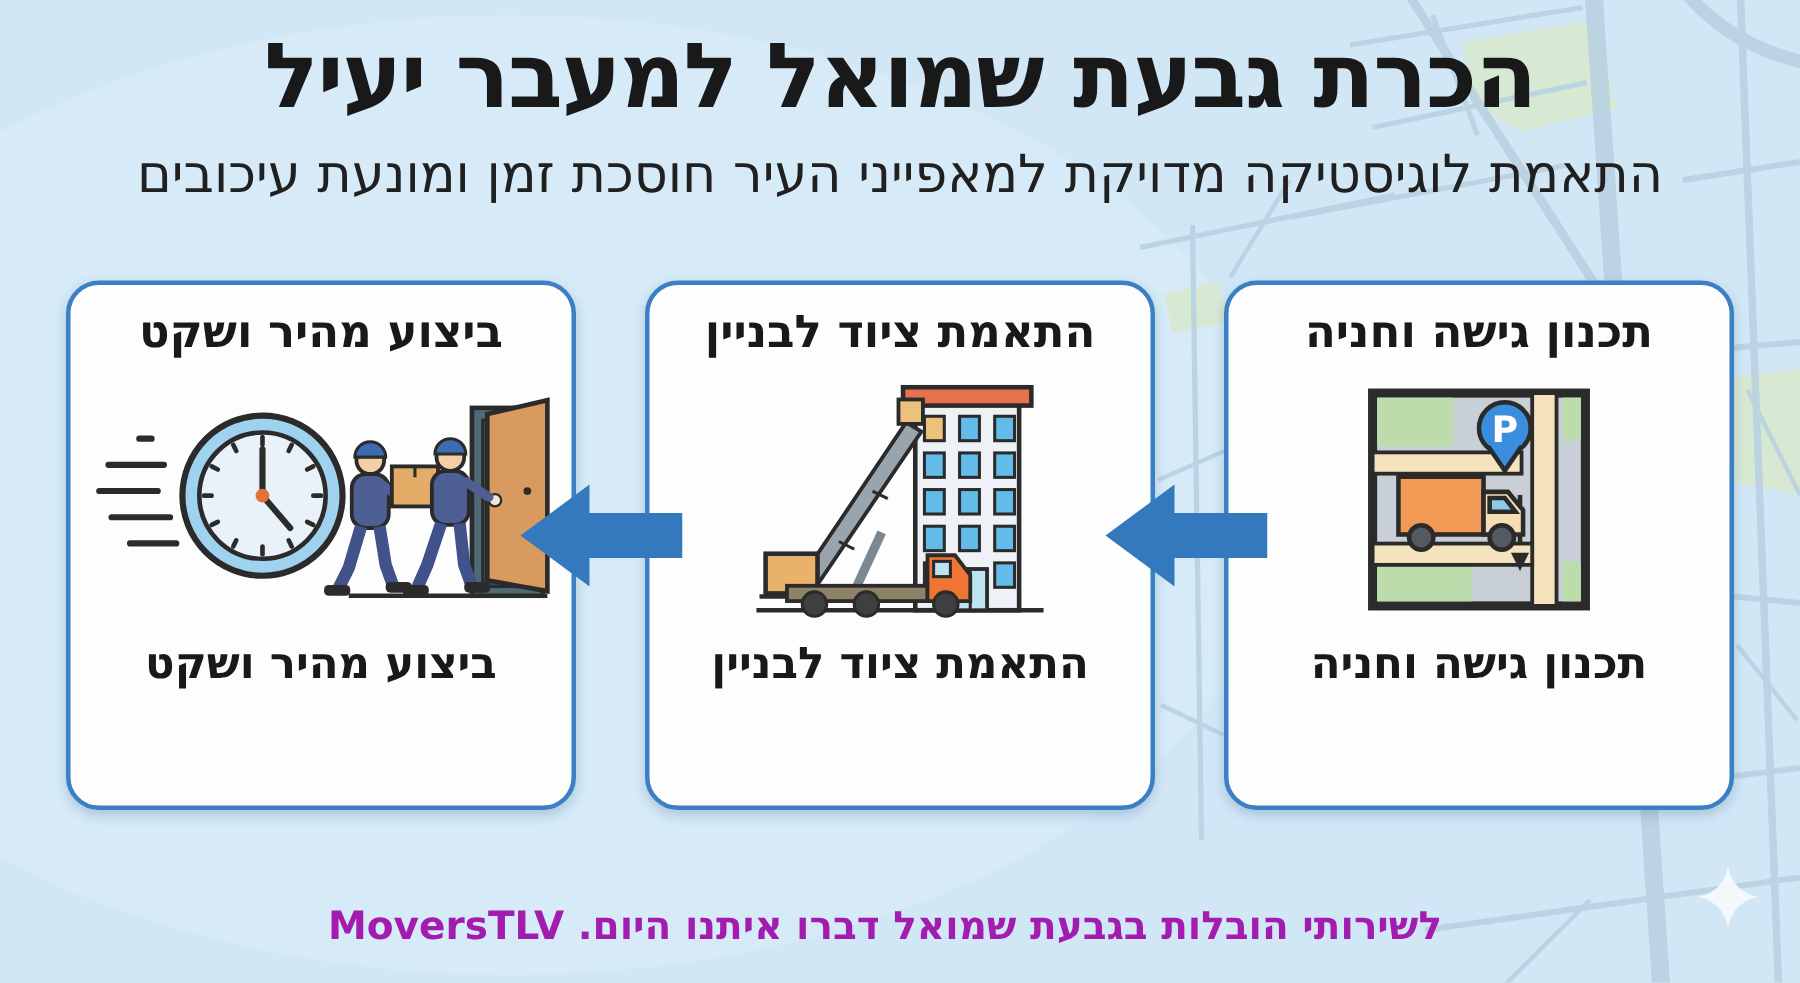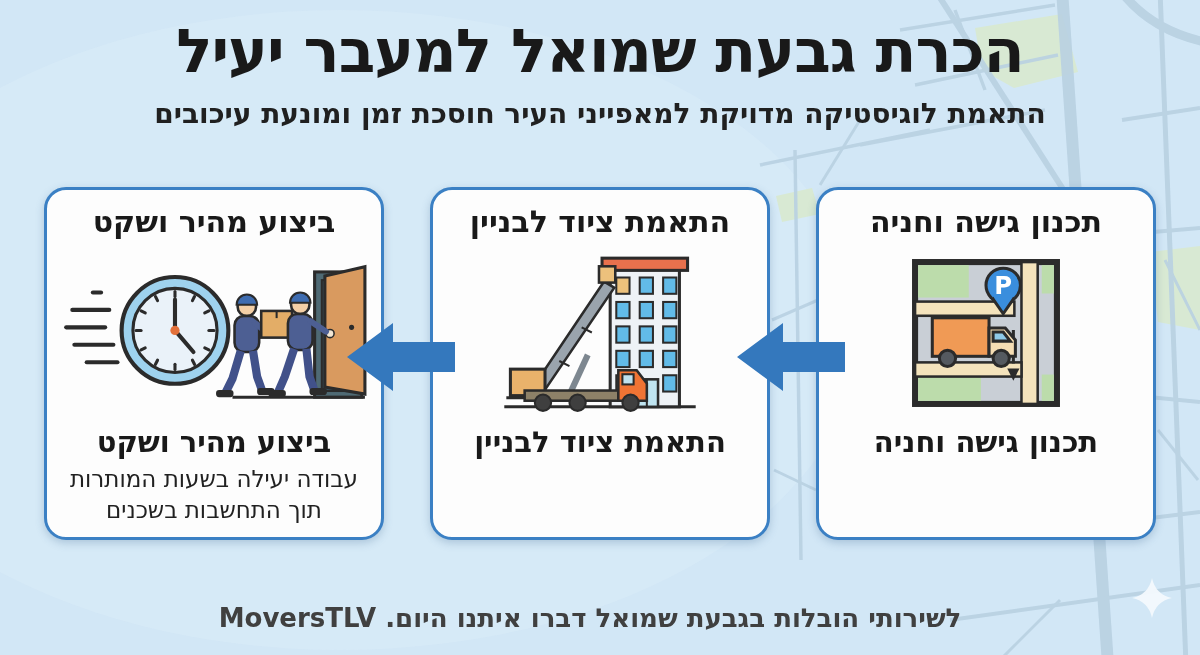--- a/index.html
+++ b/index.html
@@ -8,21 +8,21 @@
     font-family:"DejaVu Sans", sans-serif;background:#d2e7f6;
   }
   .stage{position:absolute;inset:0;}
   .bg{position:absolute;inset:0;z-index:0;}
   .header{position:absolute;top:8px;left:0;width:1200px;text-align:center;z-index:2;}
   .title{
     font-size:60px;font-weight:bold;color:#191919;line-height:1.45;
     letter-spacing:-1px;direction:rtl;
   }
   .subtitle{
-    font-size:28px;font-weight:bold;color:#202020;margin-top:2px;direction:rtl;
+    font-size:35px;font-weight:normal;color:#202020;margin-top:2px;direction:rtl;
   }
   .cards{
     position:absolute;top:187px;left:44px;width:1112px;height:353px;
     display:flex;gap:46px;direction:rtl;z-index:2;
   }
   .card{
     width:340px;height:353px;box-sizing:border-box;background:#fdfdfd;
     border:3px solid #3b80c4;border-radius:22px;
     box-shadow:0 3px 8px rgba(60,100,145,.28);
     display:flex;flex-direction:column;align-items:center;
@@ -33,21 +33,21 @@
   .card-title-bottom{font-size:29px;font-weight:bold;color:#191919;text-align:center;margin-top:4px;}
   .card-body{
     font-size:23px;color:#212121;text-align:center;line-height:31px;
     white-space:pre-line;margin-top:5px;
   }
   .arrow{position:absolute;z-index:3;}
   .arrow-1{left:737px;top:320px;}
   .arrow-2{left:347px;top:320px;}
   .footer{
     position:absolute;left:0;bottom:22px;width:1180px;text-align:center;
-    font-size:26px;font-weight:bold;color:#404040;direction:rtl;z-index:2;
+    font-size:26px;font-weight:bold;color:#a21caf;direction:rtl;z-index:2;
   }
 </style>
 </head>
 <body>
 
 <div class="stage">
 
   <svg class="bg" width="1200" height="655" viewBox="0 0 1200 655" aria-hidden="true">
     <rect x="0" y="0" width="1200" height="655" fill="#d2e7f6"></rect>
     <ellipse cx="340" cy="330" rx="520" ry="320" fill="#dcedf9" opacity="0.45"></ellipse>
@@ -228,22 +228,20 @@
             <rect x="222" y="59" width="24" height="35" rx="9" fill="#4d5f93" stroke="#2b2b2b" stroke-width="2.5"></rect>
             <line x1="244" y1="66" x2="259" y2="76" stroke="#4d5f93" stroke-width="6" stroke-linecap="round"></line>
             <path d="M228,93 L219,120 L212,136" fill="none" stroke="#41518a" stroke-width="8"></path>
             <path d="M240,93 L243,120 L248,134" fill="none" stroke="#41518a" stroke-width="8"></path>
             <rect x="203" y="133" width="17" height="7" rx="3" fill="#2b2b2b"></rect>
             <rect x="243" y="131" width="17" height="7" rx="3" fill="#2b2b2b"></rect>
           </g>
         </svg>
       </div>
       <div class="card-title-bottom">ביצוע מהיר ושקט</div>
-      <div class="card-body">עבודה יעילה בשעות המותרות
-תוך התחשבות בשכנים</div>
     </div>
   </div>
 
   <svg class="arrow arrow-1" width="108" height="74" viewBox="0 0 108 74">
     <polygon points="0,37 46,3 46,22 108,22 108,52 46,52 46,71" fill="#3478bd"></polygon>
   </svg>
   <svg class="arrow arrow-2" width="108" height="74" viewBox="0 0 108 74">
     <polygon points="0,37 46,3 46,22 108,22 108,52 46,52 46,71" fill="#3478bd"></polygon>
   </svg>
 

